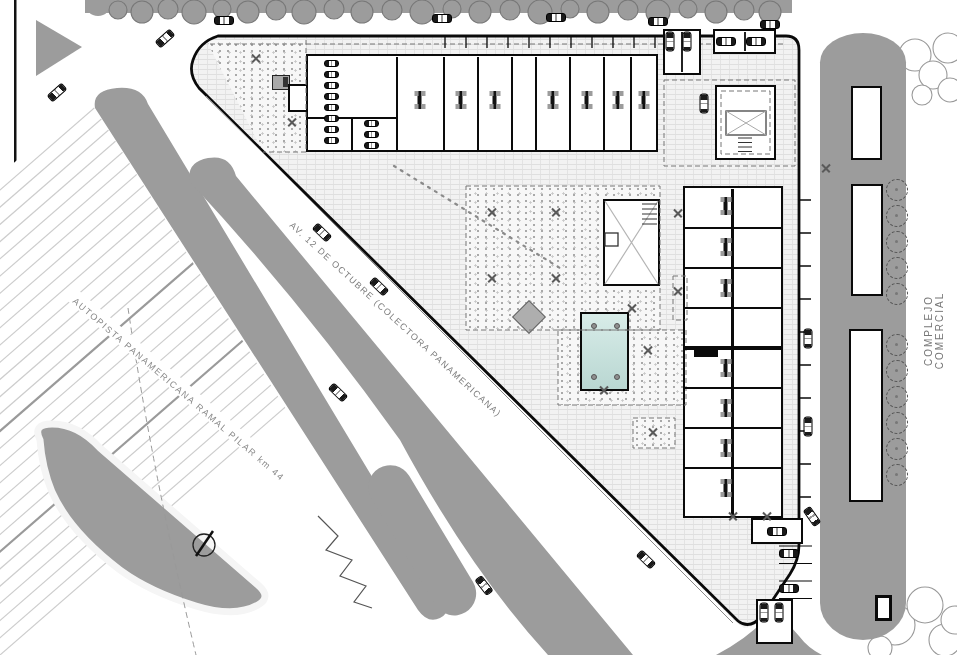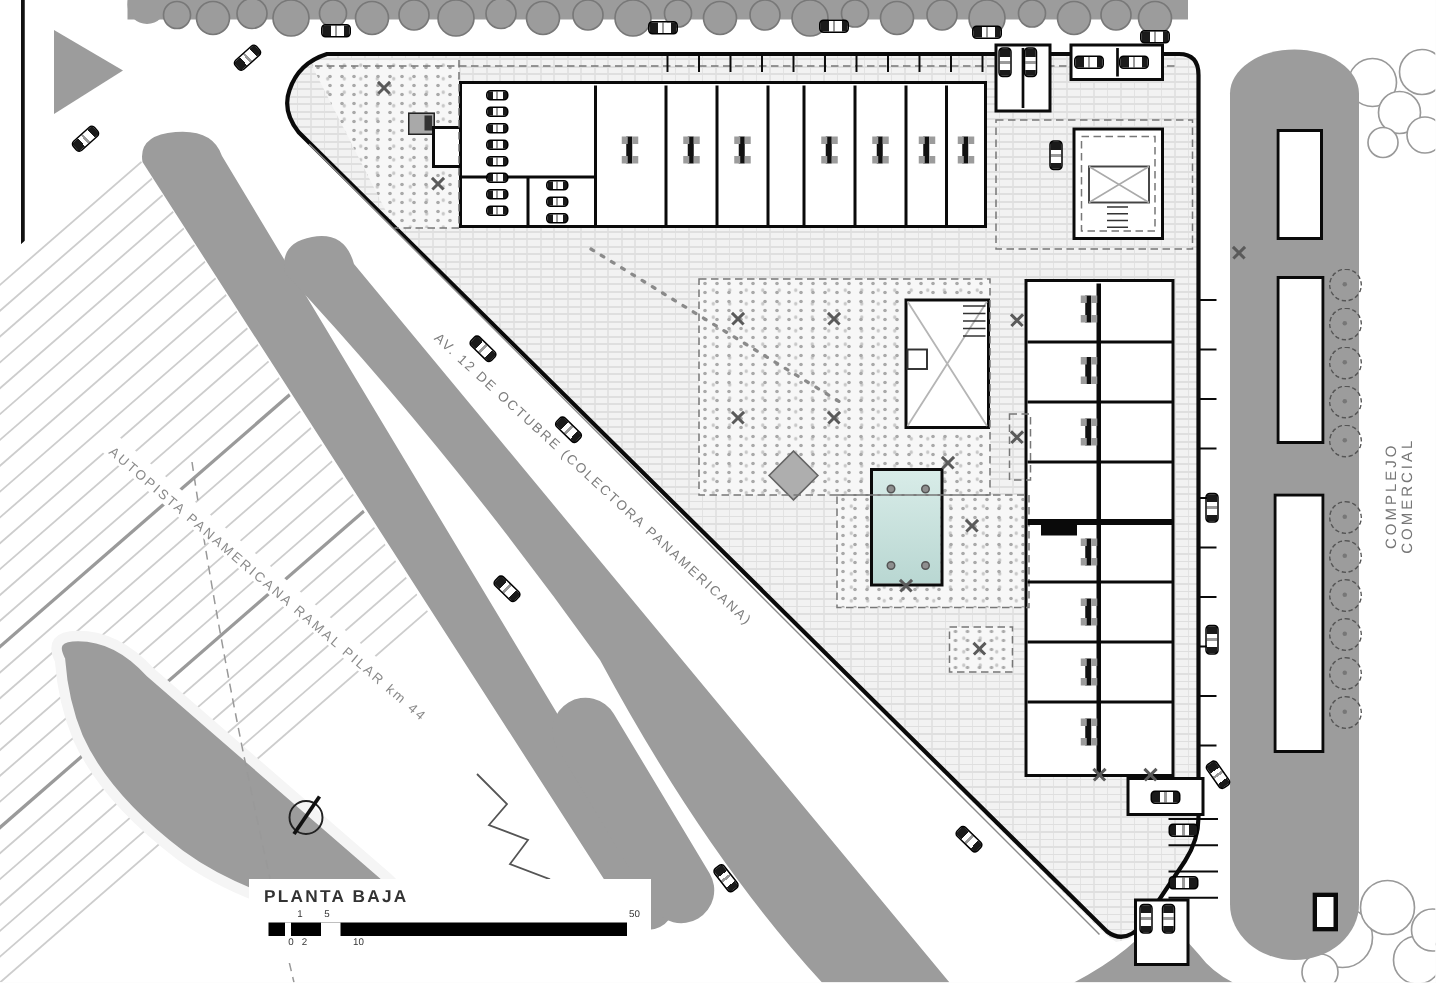--- a/index.html
+++ b/index.html
@@ -354,27 +354,14 @@
       <div class="car s" style="left: 323.5px; top: 103.5px; transform: rotate(0deg);"></div>
       <div class="car s" style="left: 323.5px; top: 114.5px; transform: rotate(0deg);"></div>
       <div class="car s" style="left: 323.5px; top: 125.5px; transform: rotate(0deg);"></div>
       <div class="car s" style="left: 323.5px; top: 136.5px; transform: rotate(0deg);"></div>
       <div class="car s" style="left: 363.5px; top: 119.5px; transform: rotate(0deg);"></div>
       <div class="car s" style="left: 363.5px; top: 130.5px; transform: rotate(0deg);"></div>
       <div class="car s" style="left: 363.5px; top: 141.5px; transform: rotate(0deg);"></div>
     </div>
 
 <div id="complejo">COMPLEJO COMERCIAL</div>
-<div id="titlepanel">
-  <div id="title">PLANTA BAJA</div>
-  <div id="sbar">
-        <div class="ws" style="left: 11px; width: 4px;"></div>
-        <div class="ws" style="left: 35px; width: 13px;"></div>
-        <div class="stick" style="left: 21px; top: -9px;">1</div>
-        <div class="stick" style="left: 39px; top: -9px;">5</div>
-        <div class="stick" style="left: 244px; top: -9px;">50</div>
-        <div class="stick" style="left: 15px; top: 10px;">0</div>
-        <div class="stick" style="left: 24px; top: 10px;">2</div>
-        <div class="stick" style="left: 60px; top: 10px;">10</div>
-      </div>
+
 </div>
 
-</div>
-
 </body></html>

